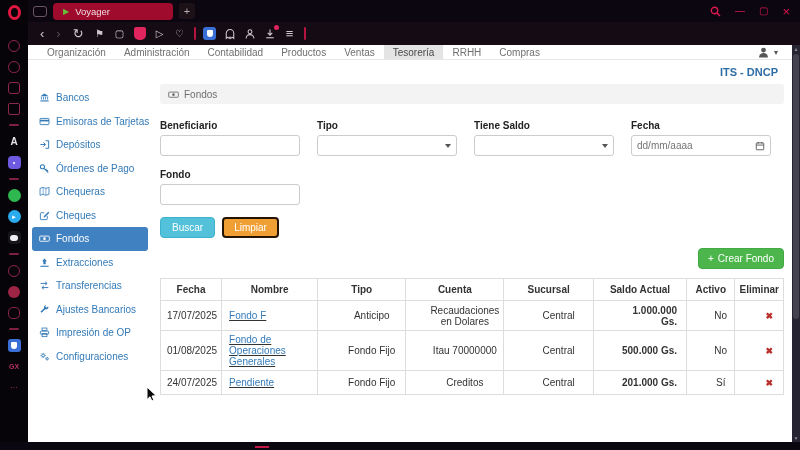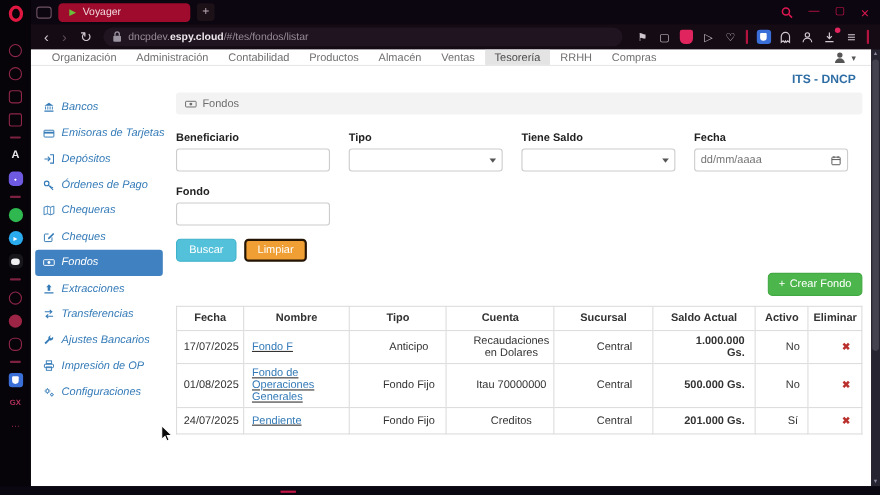--- a/index.html
+++ b/index.html
@@ -56,21 +56,21 @@
   .app-header { height:15px; background:#fff; border-bottom:1px solid #e7e7e7; display:flex; align-items:stretch; padding-left:10px; }
   .nav-item { display:flex; align-items:center; padding:0 9px; font-size:10px; color:#6f6f6f; cursor:default; }
   .nav-item.active { background:#e4e4e4; color:#4a4a4a; }
   .hdr-user { margin-left:auto; display:flex; align-items:center; padding-right:14px; gap:4px; color:#555; }
   .hdr-user .caret { font-size:8px; color:#555; }
   .app-subheader { height:24px; display:flex; align-items:center; justify-content:flex-end; padding-right:14px; }
   .org { color:#2e6da4; font-weight:bold; font-size:11px; }
   .app-body { display:flex; height:343px; }
 
   
-  .app-side { width:125px; flex:0 0 125px; padding-top:2px;font-style:italic; }
+  .app-side { width:125px; flex:0 0 125px; padding-top:2px; }
   .side-item { display:flex; align-items:center; gap:6px; height:23.5px; padding-left:11px; margin-right:5px; color:#337ab7; font-size:10px; cursor:pointer; }
   .side-item svg { flex:0 0 auto; }
   .side-item.active { background:#3f81c1; color:#fff; border-radius:3px; margin-left:4px; padding-left:7px; }
   .side-item span { white-space:nowrap; }
 
   
   .app-main { flex:1; padding:0 8px 0 7px; }
   .crumb { height:20px; background:#f3f3f3; border-radius:3px; display:flex; align-items:center; gap:5px; padding-left:8px; color:#6e6e6e; font-size:10px; }
   .filters { margin-top:16px; }
   .frow { display:flex; gap:17px; }
@@ -192,29 +192,20 @@
       <span>—</span>
       <span>▢</span>
       <span style="font-size:13px;">×</span>
     </div>
   </div>
 
   <div class="urlrow">
     <span class="navbtn">‹</span>
     <span class="navbtn dim">›</span>
     <span class="navbtn">↻</span>
-    <div class="urlfield">
-      <span class="lock">
-        <svg width="9" height="11" viewBox="0 0 9 11">
-            <rect x="1" y="4.5" width="7" height="5.5" rx="1" fill="#9b93a0"></rect>
-            <path d="M2.5 4.5V3a2 2 0 0 1 4 0v1.5" fill="none" stroke="#9b93a0" stroke-width="1.2"></path>
-          </svg>
-      </span>
-      <span class="urltxt"><span>dncpdev.</span><span class="dom">espy.cloud</span><span>/#/tes/fondos/listar</span></span>
-    </div>
     <span class="tb-ic">⚑</span>
     <span class="tb-ic">▢</span>
     <span class="tb-ic">
         <span class="tb-shield"></span>
       </span>
     <span class="tb-ic">▷</span>
     <span class="tb-ic">♡</span>
     <span class="tb-sep"></span>
     <span class="tb-ic">
         <span class="tb-ext">
@@ -243,21 +234,20 @@
     <span class="tb-sep"></span>
   </div>
 
   <div class="app">
 
     <div class="app-header">
       <div class="nav-item">Organización</div>
       <div class="nav-item">Administración</div>
       <div class="nav-item">Contabilidad</div>
       <div class="nav-item">Productos</div>
-      <div class="nav-item">Almacén</div>
       <div class="nav-item">Ventas</div>
       <div class="nav-item active">Tesorería</div>
       <div class="nav-item">RRHH</div>
       <div class="nav-item">Compras</div>
       <div class="hdr-user">
         <svg width="13" height="13" viewBox="0 0 16 16">
             <circle cx="8" cy="5" r="3" fill="#555"></circle>
             <path d="M2.5 14a5.5 5.5 0 0 1 11 0z" fill="#555"></path>
           </svg>
         <span class="caret">▾</span>

